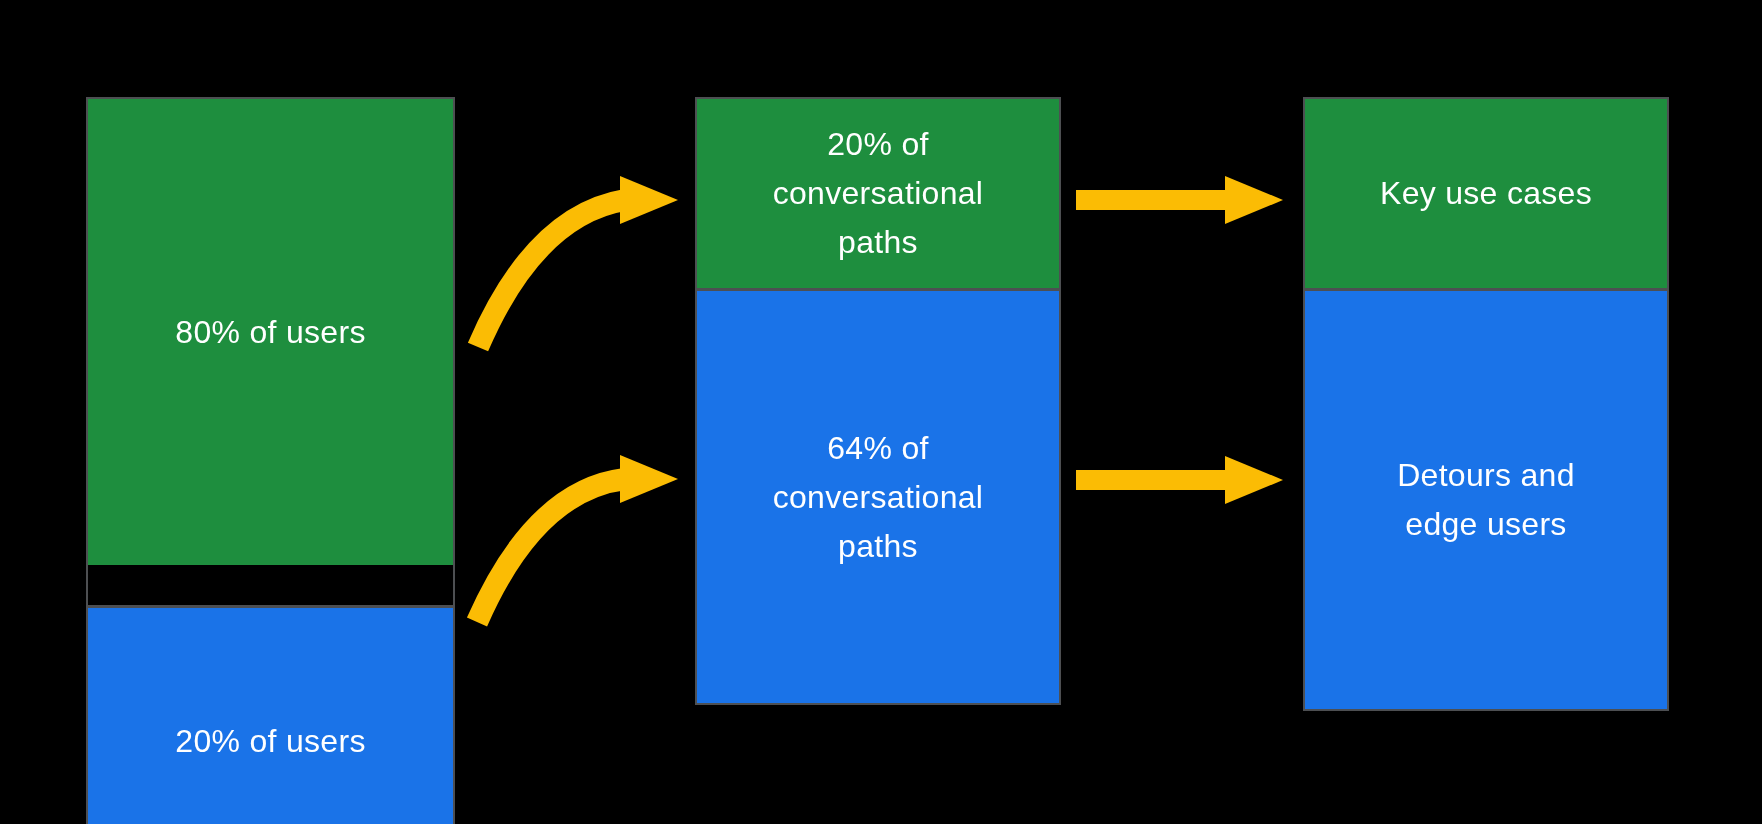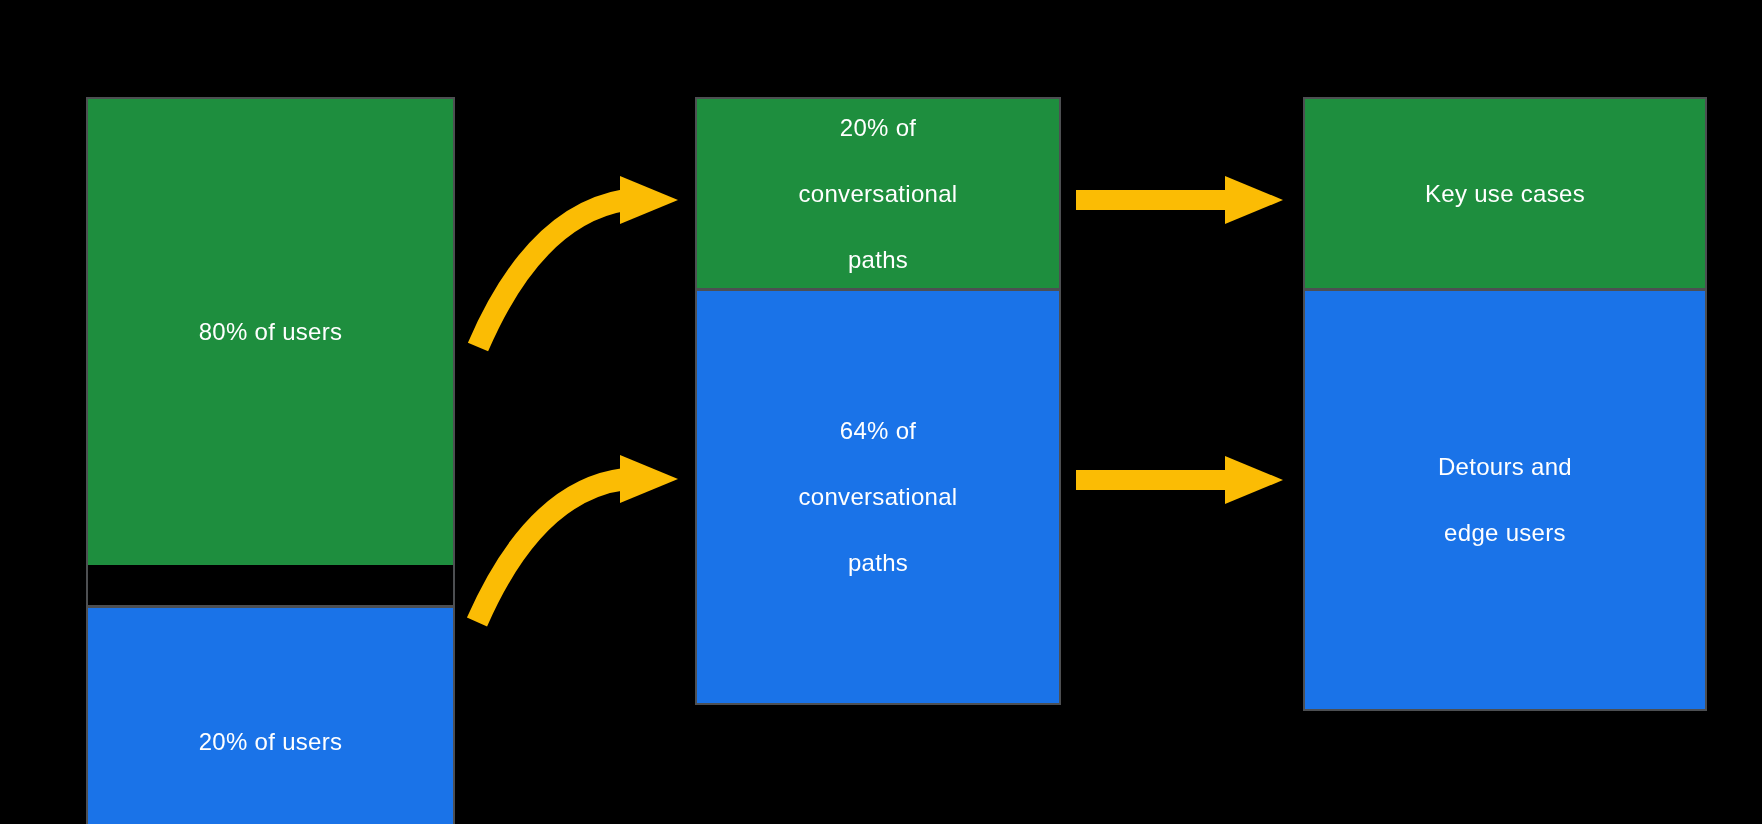--- a/index.html
+++ b/index.html
@@ -34,28 +34,28 @@
     display: flex;
     align-items: center;
     justify-content: center;
     text-align: center;
   }
   .segment + .segment { border-top: 3px solid var(--border); }
   .segment.green { background: var(--green); }
   .segment.blue  { background: var(--blue); }
   .segment .label {
     color: var(--text);
-    font-size: 24px;
-    line-height: 66px;
+    font-size: 32px;
+    line-height: 49px;
     white-space: pre-line;
     letter-spacing: 0.3px;
   }
   .col-users  { left: 86px;  top: 97px; width: 369px; height: 780px; }
   .col-paths  { left: 695px; top: 97px; width: 366px; height: 608px; }
-  .col-cases  { left: 1303px; top: 97px; width: 404px; height: 614px; }
+  .col-cases  { left: 1303px; top: 97px; width: 366px; height: 614px; }
   .col-users .segment.green { height: 466px; }
   .col-users .segment.blue  { flex: 1; margin-top: 40px; }
   .col-paths .segment.green, .col-cases .segment.green { height: 189px; }
   .col-paths .segment.blue,  .col-cases .segment.blue  { flex: 1; }
   svg.arrows {
     position: absolute;
     left: 0; top: 0;
     width: 1762px; height: 824px;
     pointer-events: none;
   }

